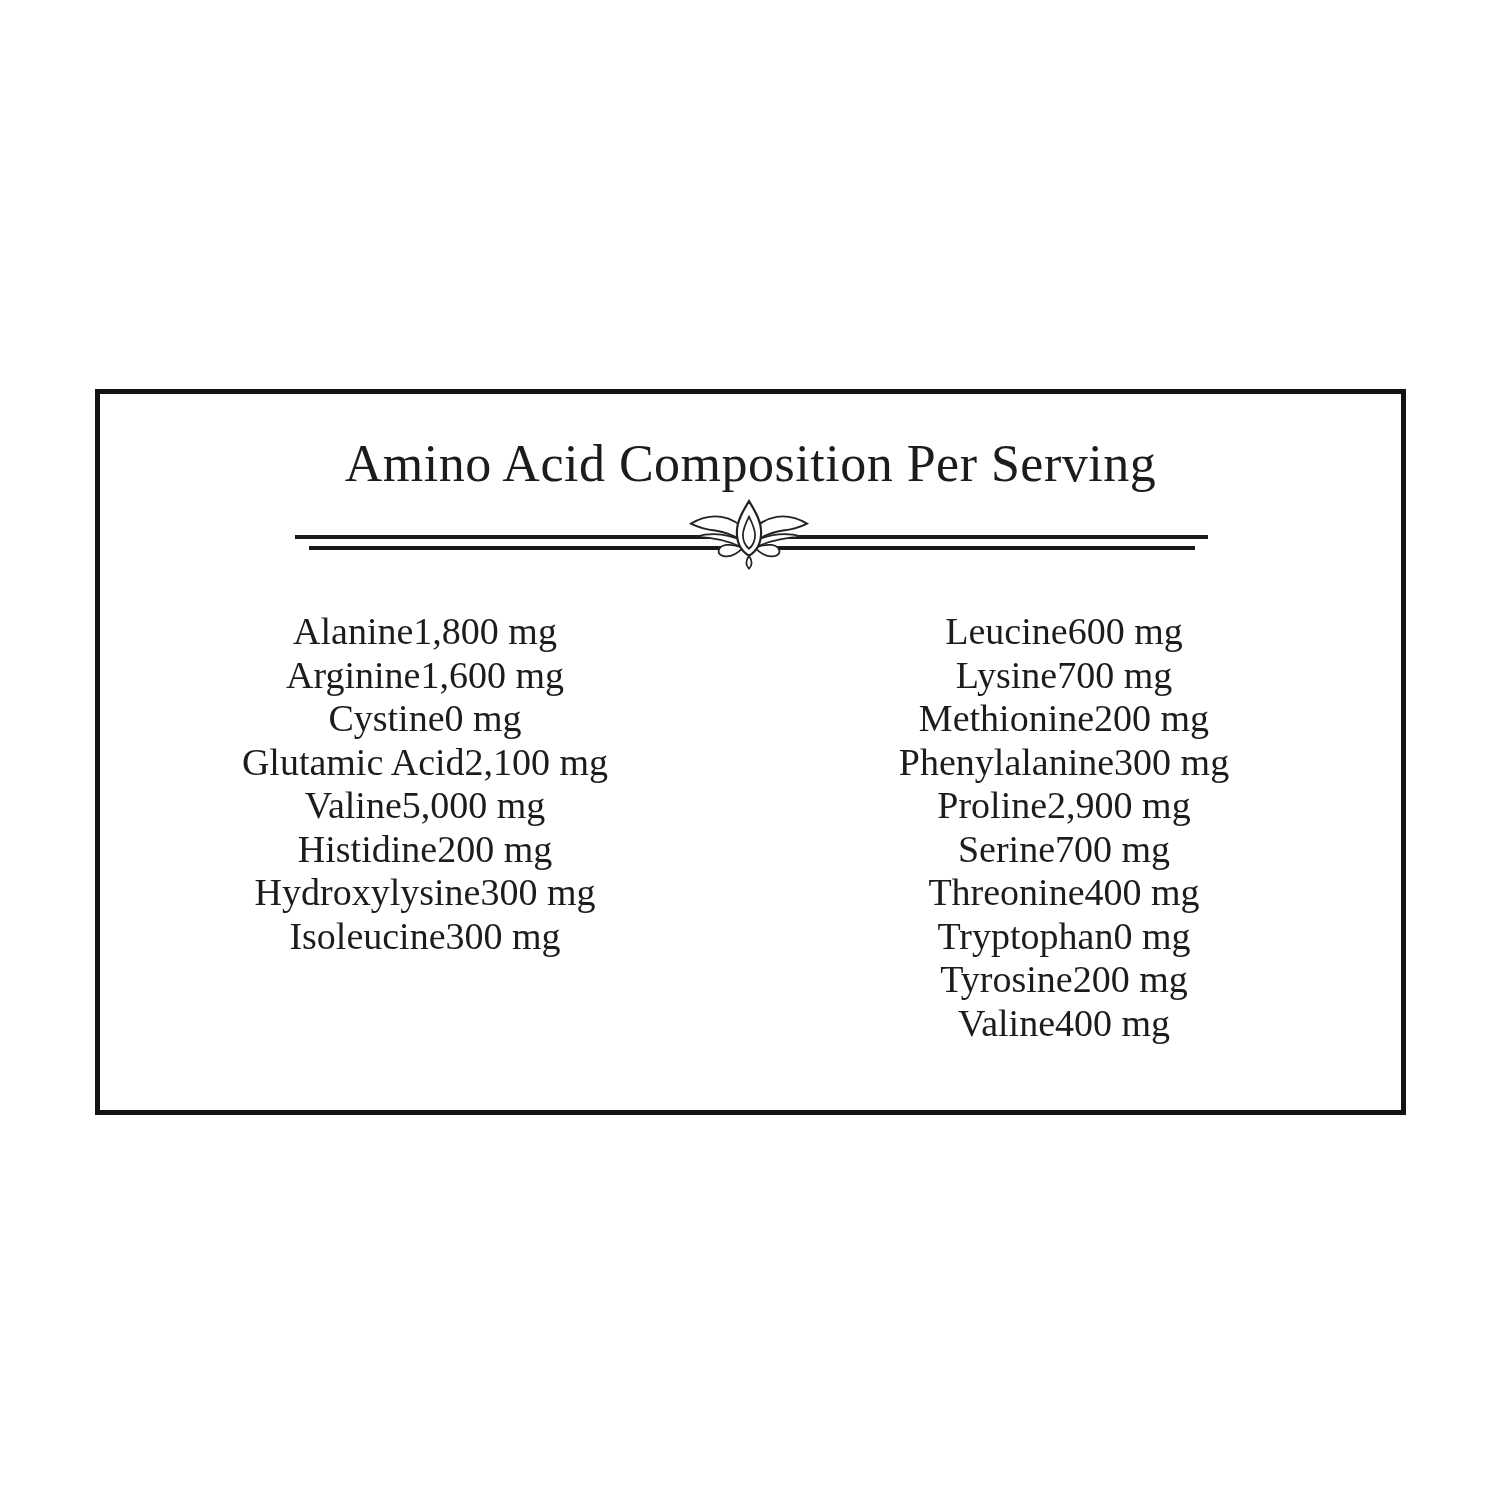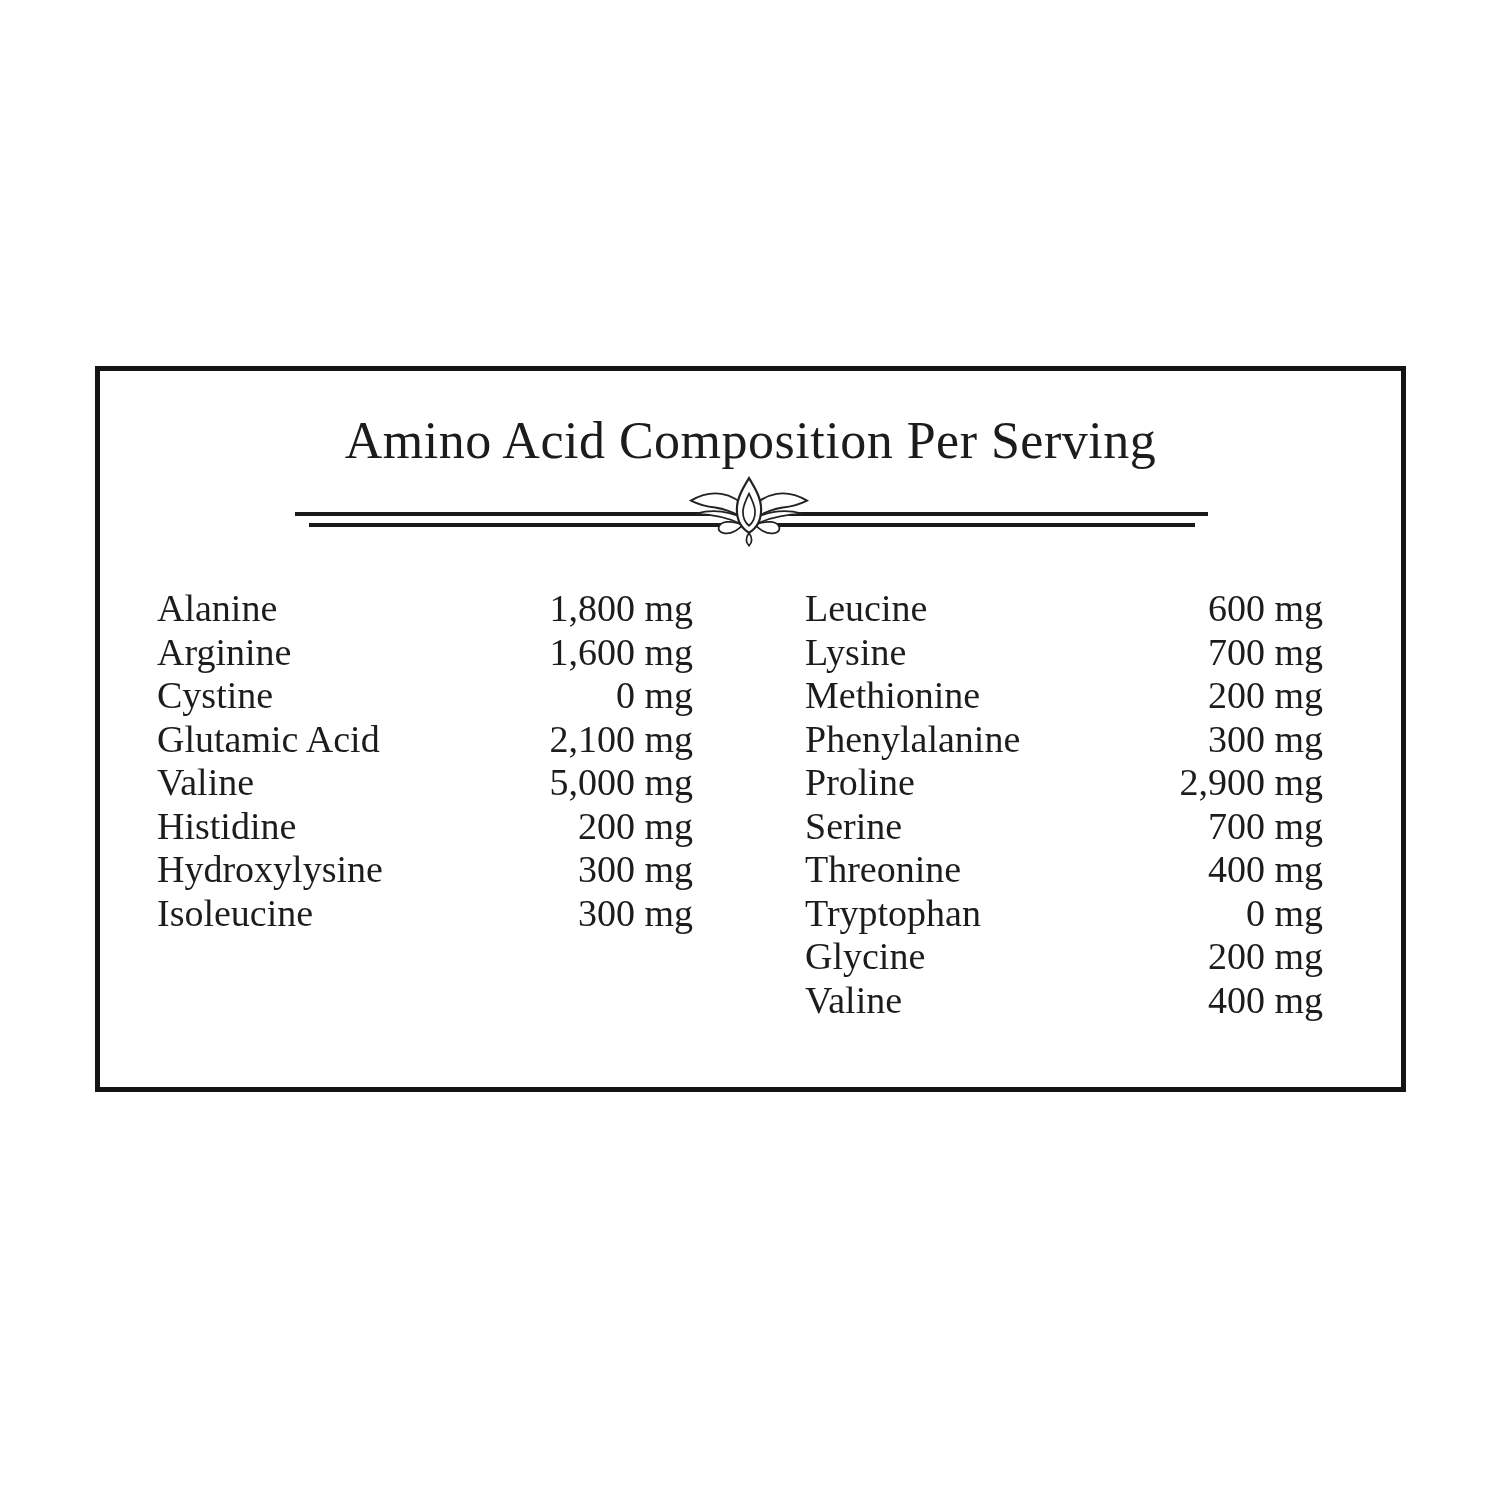--- a/index.html
+++ b/index.html
@@ -6,21 +6,21 @@
   html, body {
     width: 1500px; height: 1500px;
     background: #ffffff;
     font-family: "Liberation Serif", serif;
     color: #1c1c1c;
     position: relative;
     overflow: hidden;
   }
   .label-box {
     position: absolute;
-    left: 95px; top: 366px;
+    left: 95px; top: 389px;
     width: 1311px; height: 726px;
     border: 5px solid #141414;
     background: #ffffff;
   }
   .title {
     position: absolute;
     top: 44px; left: 0;
     width: 100%;
     text-align: center;
     font-size: 52px;
@@ -44,21 +44,21 @@
   .col {
     position: absolute;
     top: 216px;
     font-size: 38px;
     line-height: 43.5px;
   }
   .col-left  { left: 57px;  width: 536px; }
   .col-right { left: 705px; width: 518px; }
   .row {
     display: flex;
-    justify-content: space-between;
+    justify-content: center;
     align-items: baseline;
   }
   .row .nm  { text-align: left;  white-space: nowrap; }
   .row .amt { text-align: right; white-space: nowrap; }
 </style>
 </head>
 <body>
 
 <div class="label-box">
 
@@ -147,21 +147,21 @@
     </div>
     <div class="row">
       <span class="nm">Threonine</span>
       <span class="amt">400 mg</span>
     </div>
     <div class="row">
       <span class="nm">Tryptophan</span>
       <span class="amt">0 mg</span>
     </div>
     <div class="row">
-      <span class="nm">Glycine</span>
+      <span class="nm">Tyrosine</span>
       <span class="amt">200 mg</span>
     </div>
     <div class="row">
       <span class="nm">Valine</span>
       <span class="amt">400 mg</span>
     </div>
   </div>
 
 </div>
 

